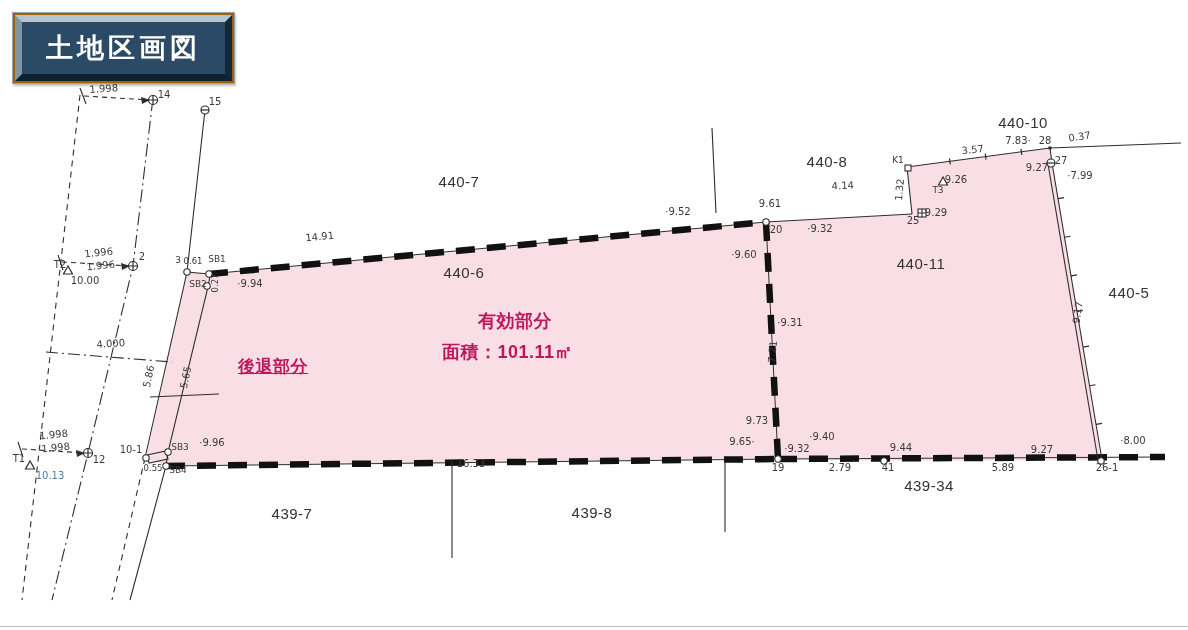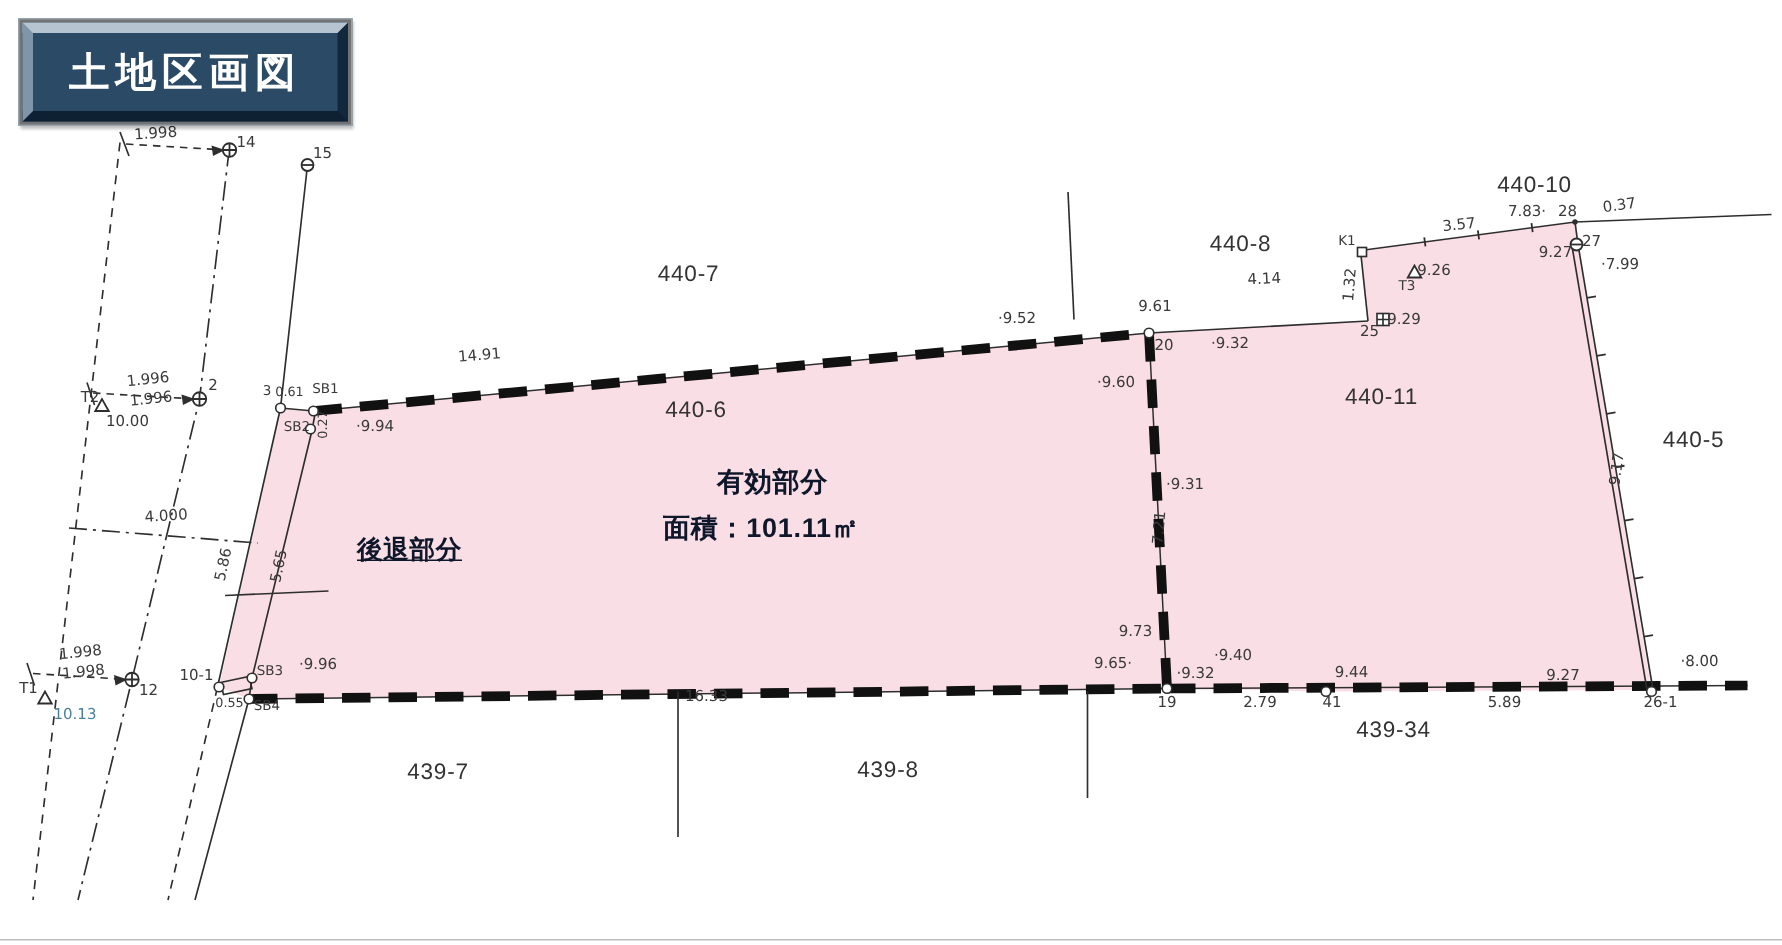--- a/index.html
+++ b/index.html
@@ -1,24 +1,24 @@
 <!DOCTYPE html>
 <html><head>
 <meta charset="utf-8">
 <style>
   html,body{margin:0;padding:0;background:#fff;}
   .stage{position:relative;width:1188px;height:630px;background:#fff;overflow:hidden;
          font-family:"Liberation Sans",sans-serif;}
   svg{position:absolute;left:0;top:0;}
-  .title-box{position:absolute;left:12px;top:12px;background:#737373;border:1px solid #97a2ac;
+  .title-box{position:absolute;left:12px;top:12px;background:#a16207;border:1px solid #97a2ac;
              padding:2px;box-shadow:1px 2px 2px rgba(0,0,0,.25);}
   .title-inner{background:#2b4a66;color:#fff;font-weight:bold;font-size:27px;letter-spacing:4px;
                padding:8px 24px;border:7px solid;
                border-color:#b6c4d1 #12283d #0e2133 #7f96a9;}
-  .info{position:absolute;color:#0f172a;font-weight:600;white-space:nowrap;}
+  .info{position:absolute;color:#be185d;font-weight:600;white-space:nowrap;}
   .ib-effective{left:442px;top:306px;font-size:18px;line-height:31px;letter-spacing:.5px;}
   .ib-effective .ib-head{text-indent:36px;}
   .ib-setback{left:220px;top:352px;font-size:17px;line-height:30px;letter-spacing:.5px;text-decoration:underline;}
   .ib-setback .ib-head{text-indent:18px;}
   .ib-parcel11{left:870px;top:331px;font-size:18px;line-height:32px;letter-spacing:.5px;}
   .bottom-rule{position:absolute;left:0;top:626px;width:1188px;height:1px;background:#bdbdbd;}
 </style>
 </head>
 <body>
 

